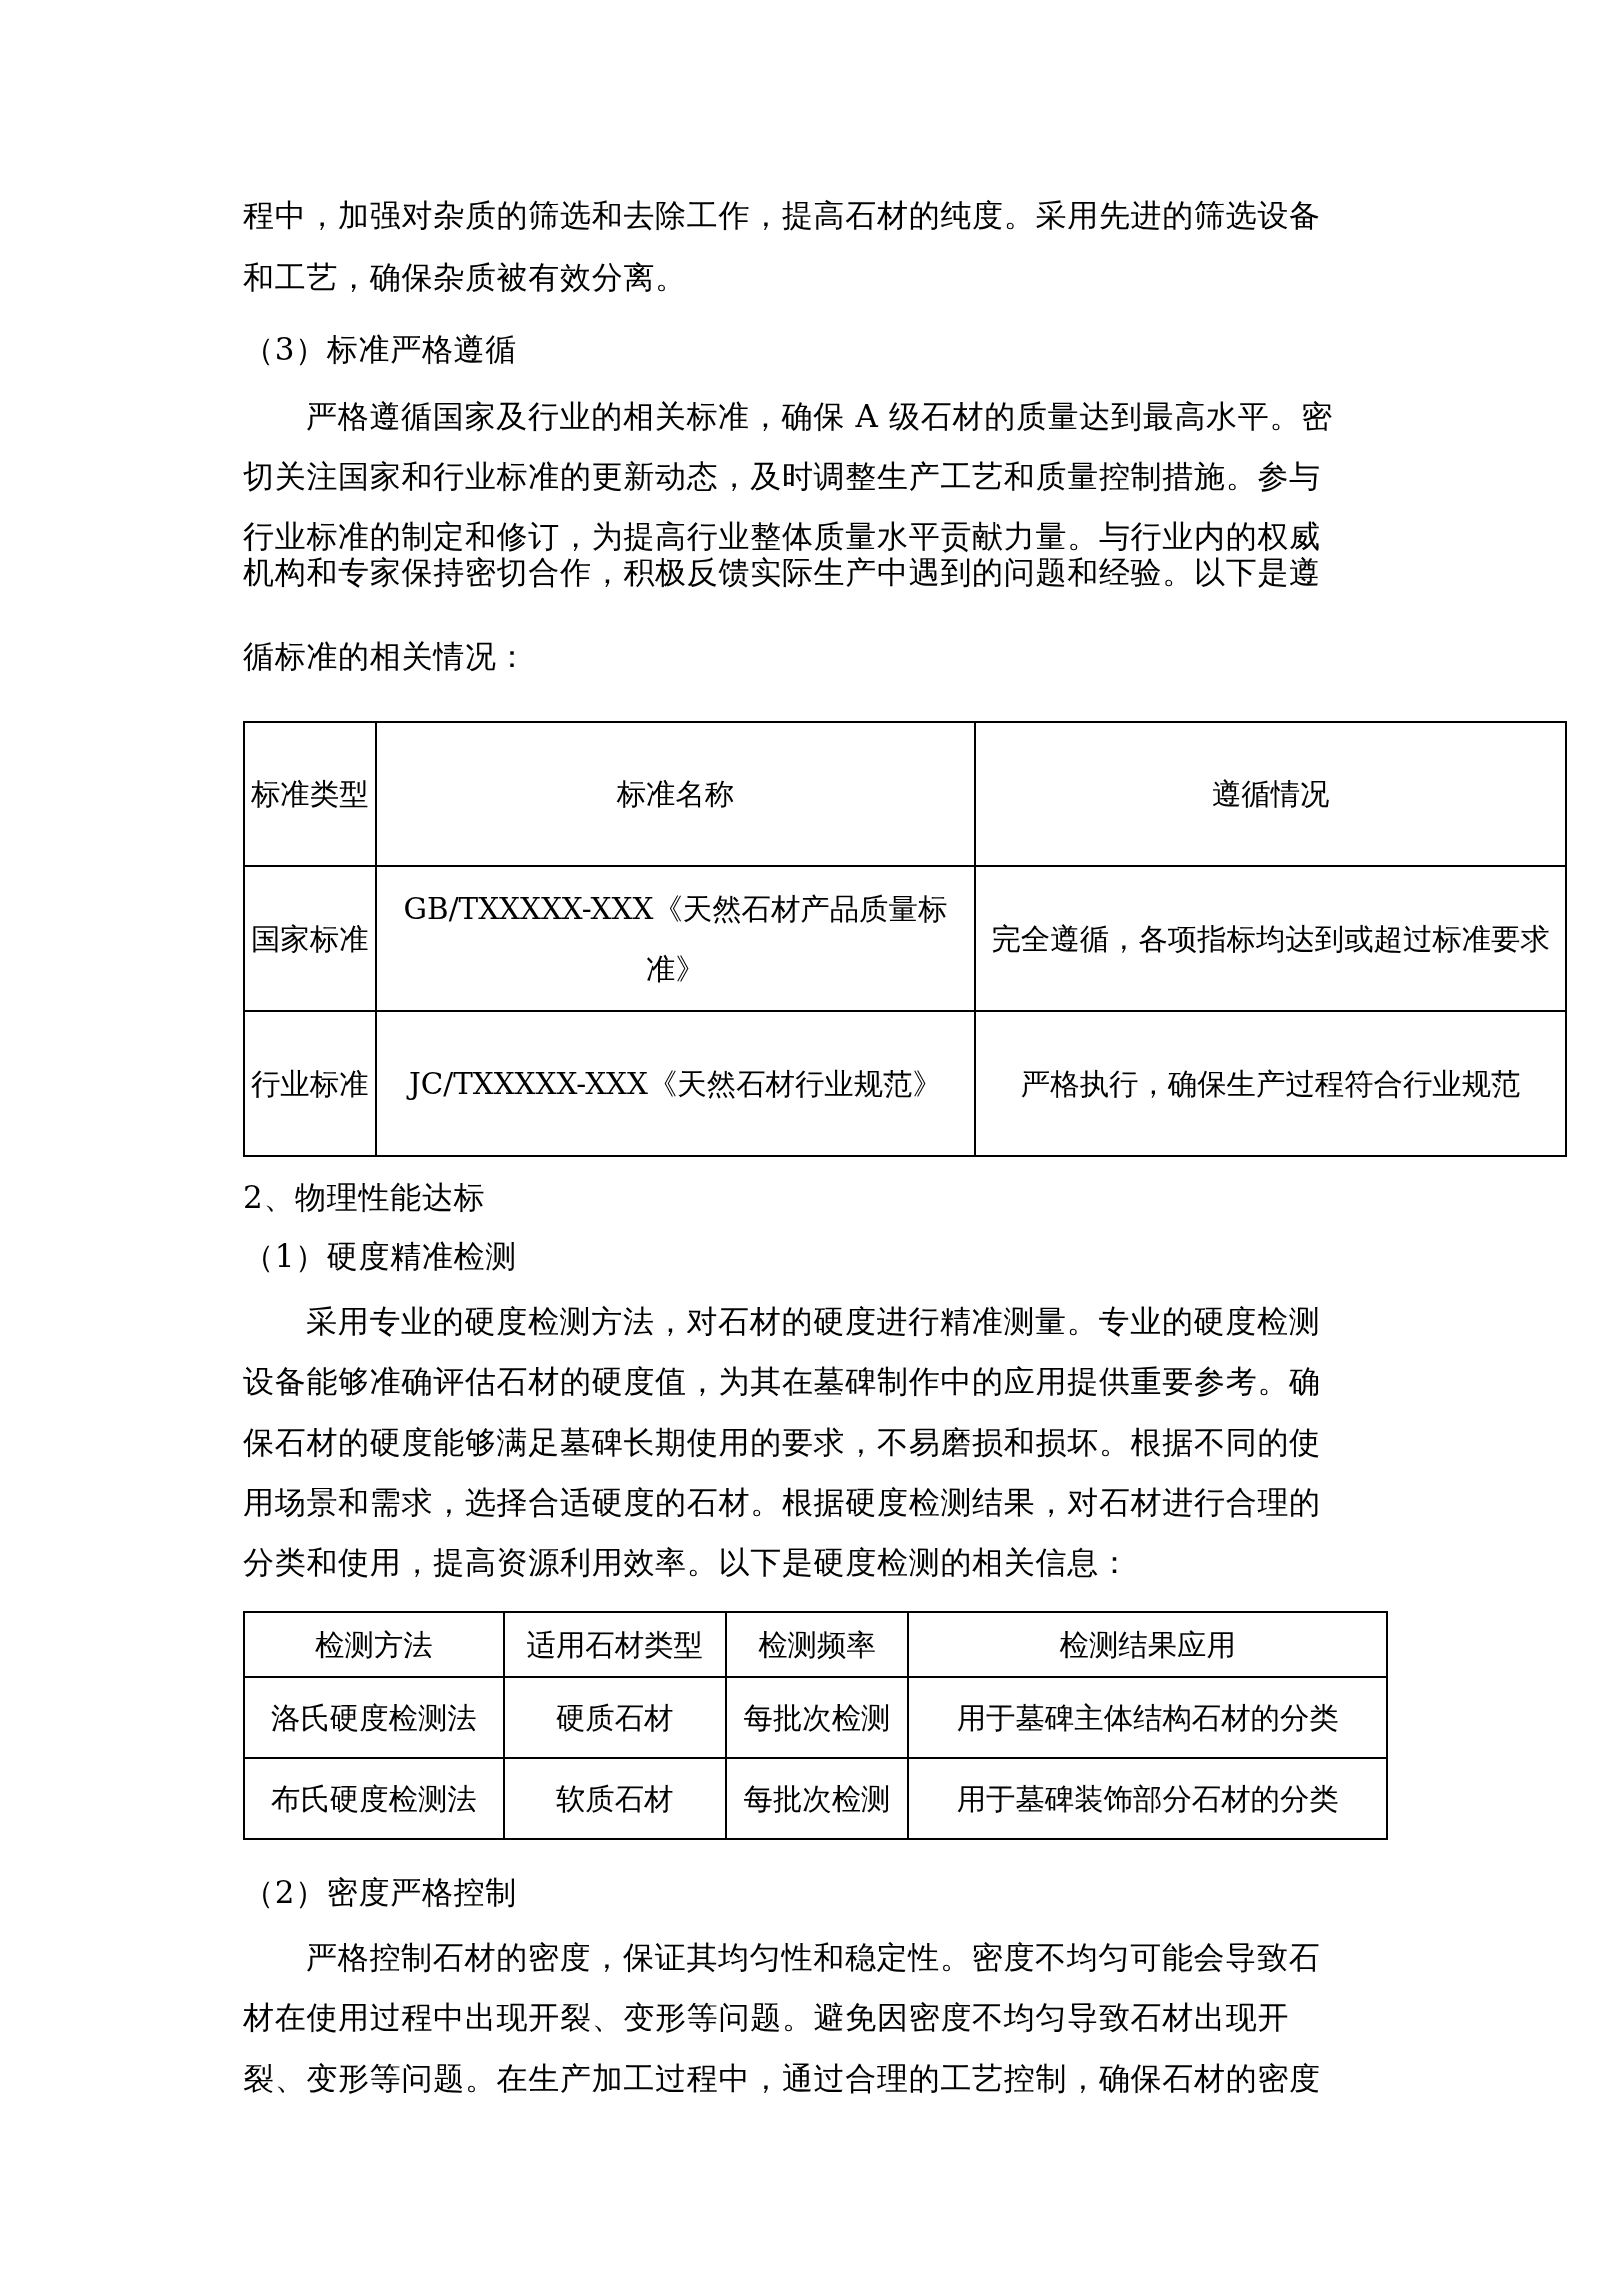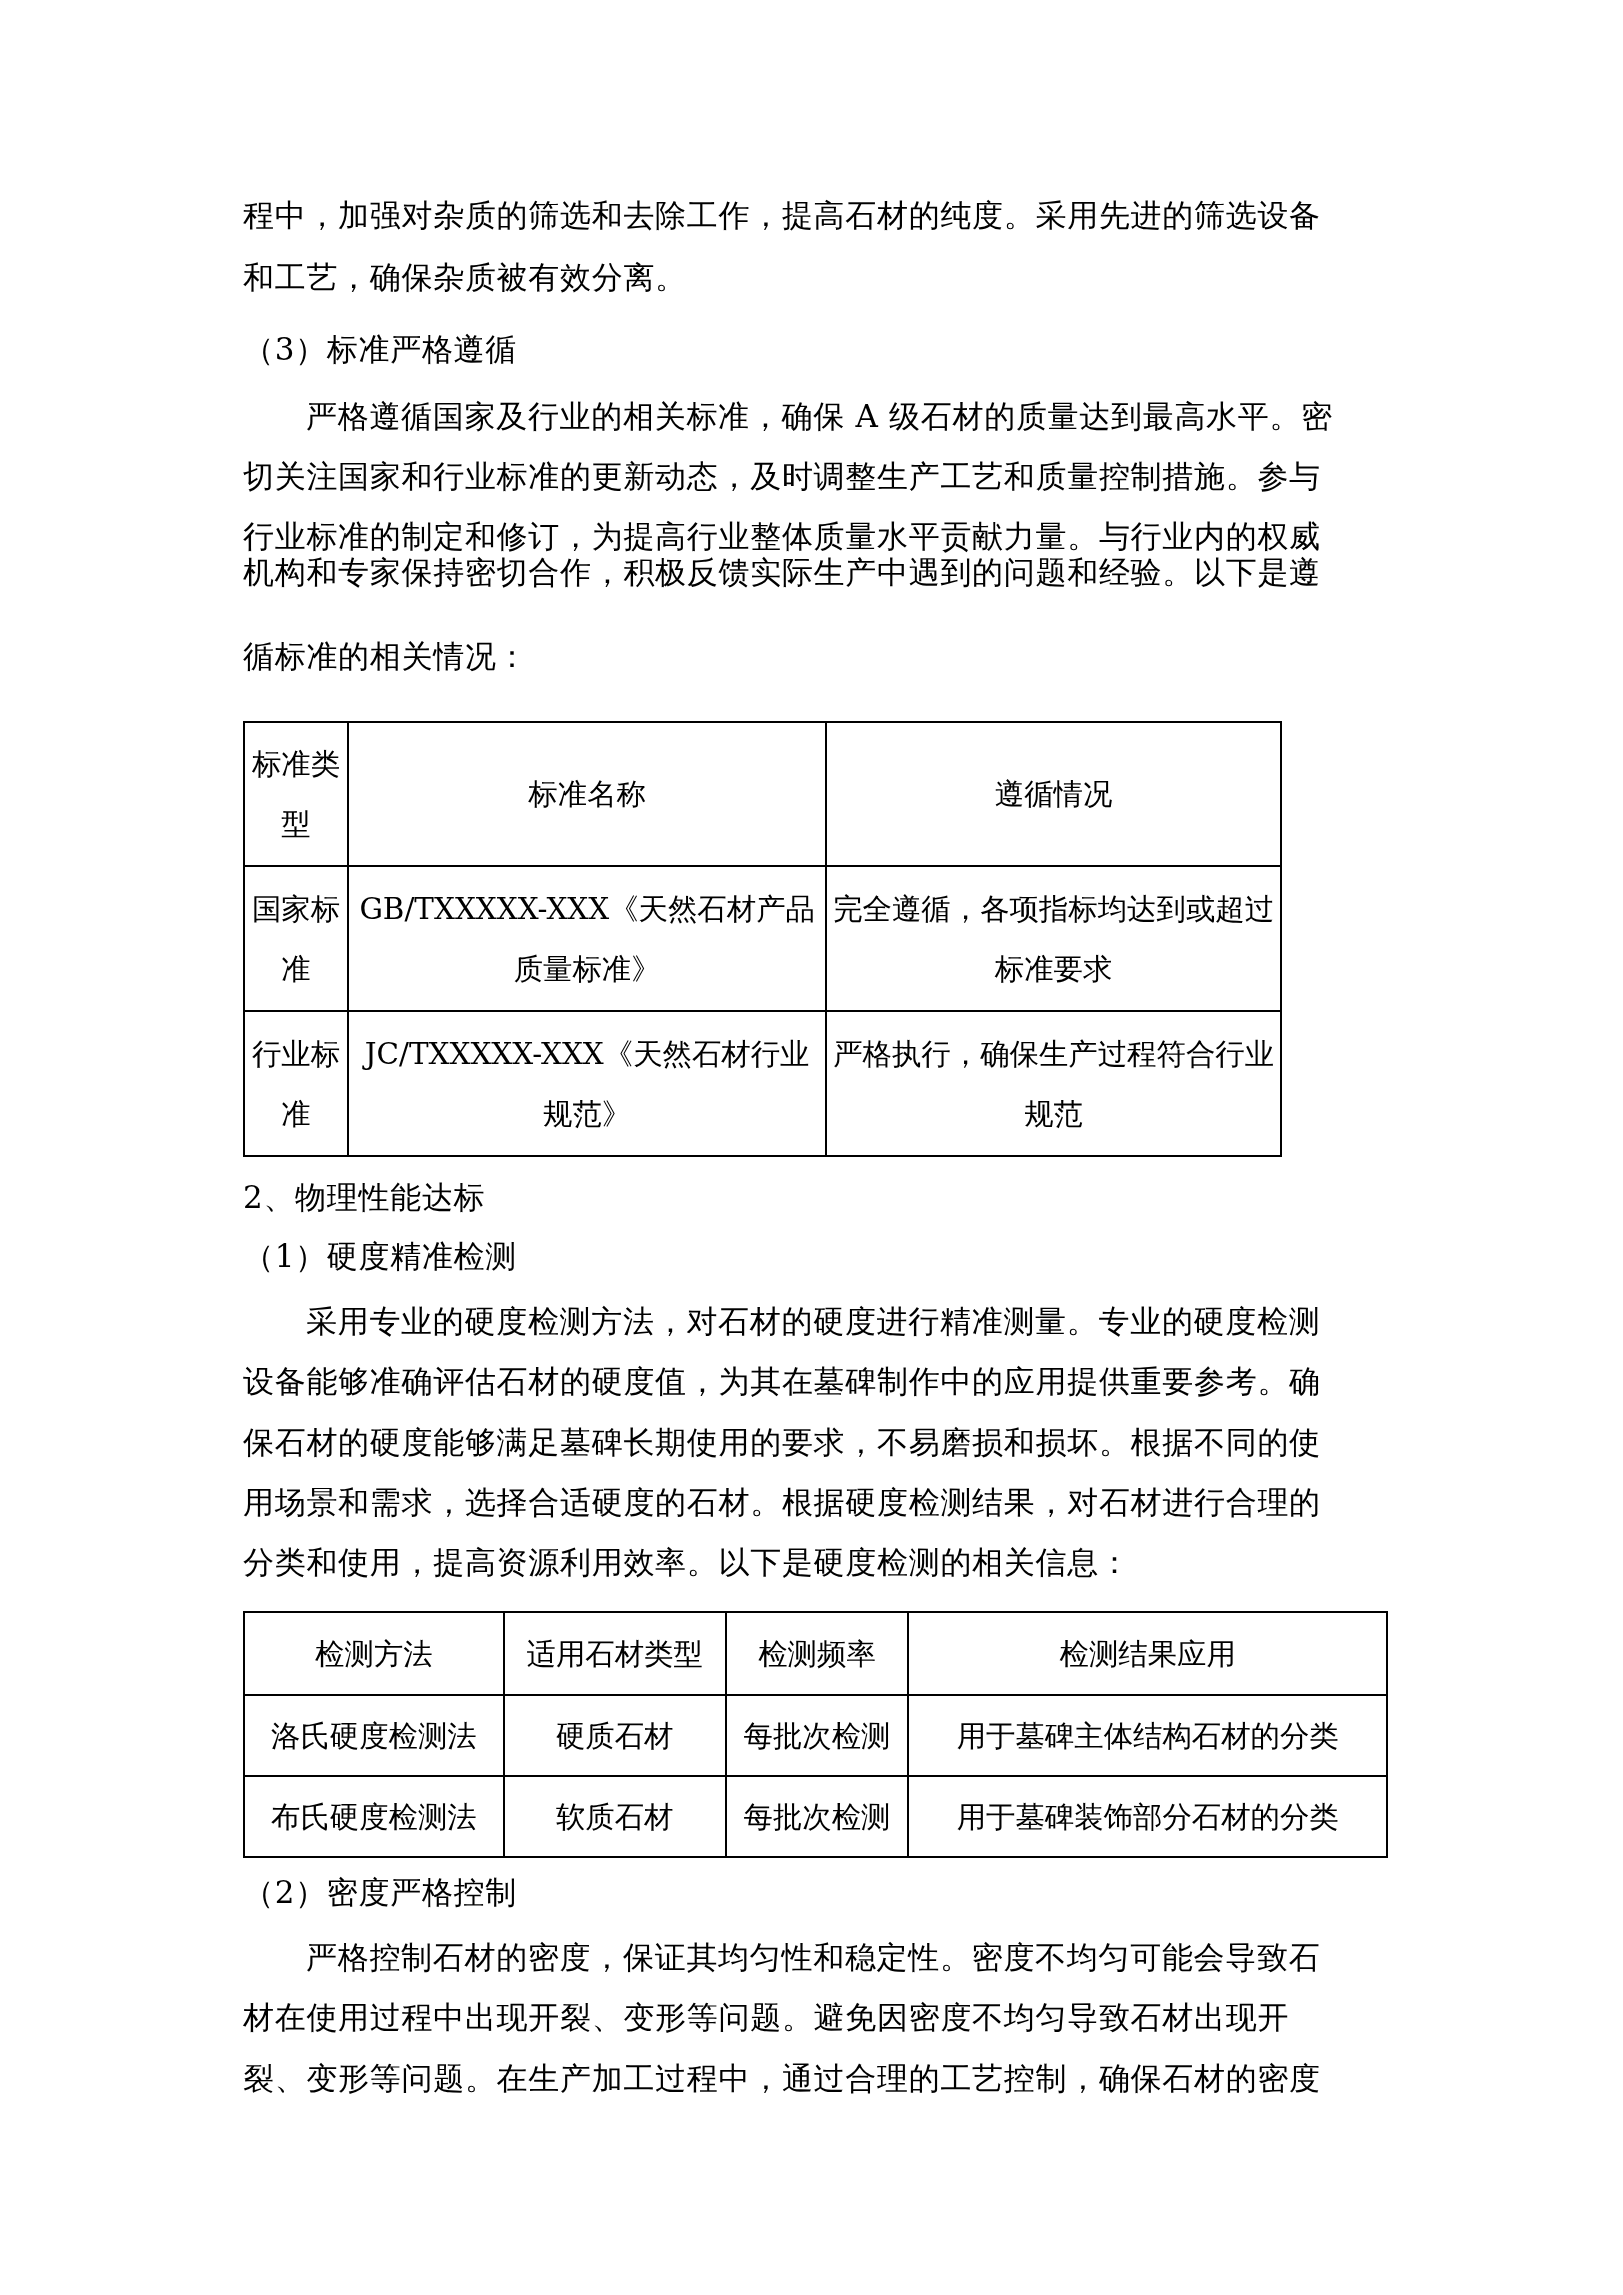--- a/index.html
+++ b/index.html
@@ -17,21 +17,21 @@
   <div class="line" style="top:196px">程中，加强对杂质的筛选和去除工作，提高石材的纯度。采用先进的筛选设备</div>
   <div class="line" style="top:258px">和工艺，确保杂质被有效分离。</div>
 
   <div class="line" style="top:330px;left:0">（3）标准严格遵循</div>
   <div class="line indent" style="top:397px">严格遵循国家及行业的相关标准，确保 A 级石材的质量达到最高水平。密</div>
   <div class="line" style="top:457px">切关注国家和行业标准的更新动态，及时调整生产工艺和质量控制措施。参与</div>
   <div class="line" style="top:517px">行业标准的制定和修订，为提高行业整体质量水平贡献力量。与行业内的权威</div>
   <div class="line" style="top:553px">机构和专家保持密切合作，积极反馈实际生产中遇到的问题和经验。以下是遵</div>
   <div class="line" style="top:637px">循标准的相关情况：</div>
 
-  <table style="top:721px;width:1039px">
+  <table style="top:721px;width:1324px">
     <colgroup>
         <col style="width:114px">
         <col style="width:520px">
         <col style="width:512px">
       </colgroup>
     <tbody>
         <tr style="height:144px">
       <td>标准类型</td>
       <td>标准名称</td>
       <td>遵循情况</td>
@@ -58,21 +58,21 @@
   <div class="line" style="top:1543px">分类和使用，提高资源利用效率。以下是硬度检测的相关信息：</div>
 
   <table style="top:1611px;width:1145px">
     <colgroup>
         <col style="width:260px">
         <col style="width:222px">
         <col style="width:183px">
         <col style="width:479px">
       </colgroup>
     <tbody>
-        <tr style="height:83px">
+        <tr style="height:65px">
       <td>检测方法</td>
       <td>适用石材类型</td>
       <td>检测频率</td>
       <td>检测结果应用</td>
     </tr>
     <tr style="height:81px">
       <td>洛氏硬度检测法</td>
       <td>硬质石材</td>
       <td>每批次检测</td>
       <td>用于墓碑主体结构石材的分类</td>

